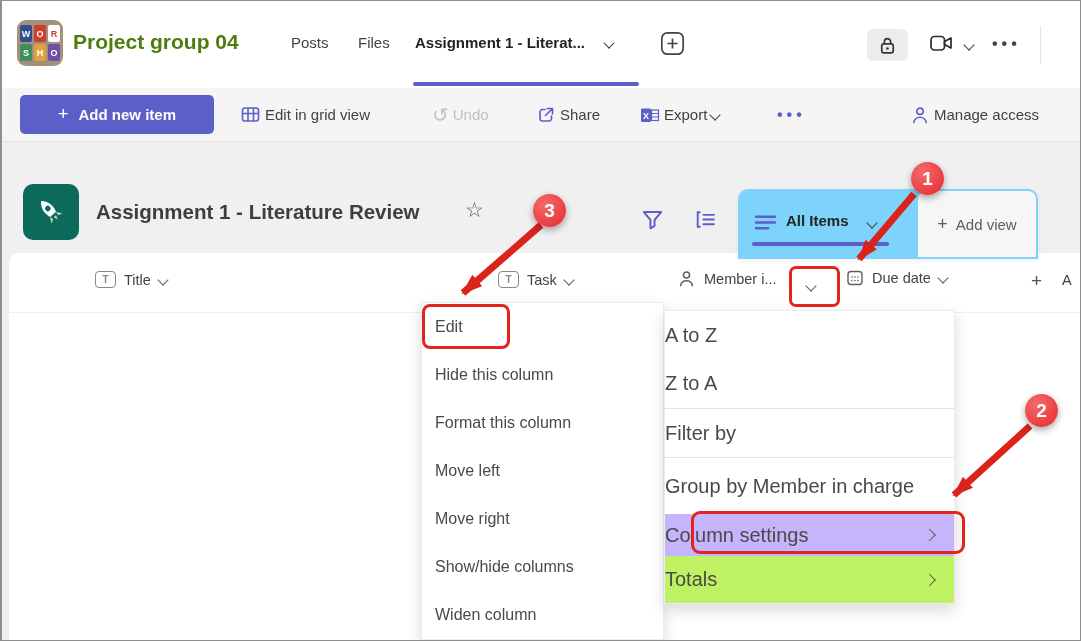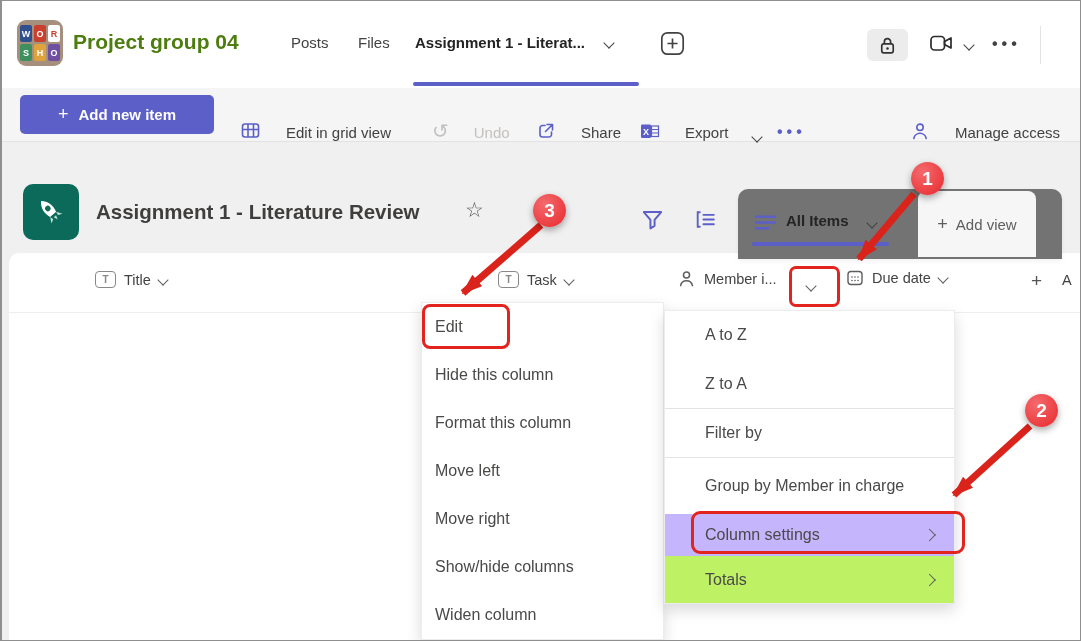--- a/index.html
+++ b/index.html
@@ -23,28 +23,28 @@
   .lock-btn{position:absolute;left:865px;top:28px;width:41px;height:32px;background:#ececec;border-radius:6px;
      display:flex;align-items:center;justify-content:center;}
   .dots{font-size:16px;letter-spacing:4px;color:#424242;font-weight:700;}
   .tb-divider{position:absolute;left:1038px;top:25px;width:1px;height:38px;background:#e3e3e3;}
   
   .toolbar{position:absolute;left:0;top:87px;width:100%;height:53px;background:#f5f5f5;border-bottom:1px solid #e2e2e2;}
   .add-btn{position:absolute;left:18px;top:7px;width:194px;height:39px;background:#5b5fc7;border:none;border-radius:5px;
      color:#fff;font-size:15px;font-weight:600;display:flex;align-items:center;justify-content:center;gap:10px;
      font-family:"Liberation Sans",sans-serif;cursor:pointer;}
   .add-btn .plus{font-size:18px;font-weight:400;}
-  .tbi{position:absolute;top:0;height:53px;display:flex;align-items:flex-end;gap:25px;font-size:15px;color:#424242;cursor:pointer;}
+  .tbi{position:absolute;top:0;height:53px;display:flex;align-items:center;gap:4px;font-size:15px;color:#424242;cursor:pointer;}
   .tbi.disabled{color:#c3c1bf;}
   
   .rocket-tile{position:absolute;left:21px;top:183px;width:56px;height:56px;border-radius:10px;background:#0b6a5a;
      display:flex;align-items:center;justify-content:center;}
   .list-title{position:absolute;left:94px;top:199px;font-size:20.5px;font-weight:600;color:#3f3e3d;}
   .star{position:absolute;left:463px;top:197px;font-size:21px;color:#5d5b59;cursor:pointer;}
-  .tabstrip{position:absolute;left:736px;top:188px;width:324px;height:70px;background:#737373;border-radius:10px 10px 0 0;
+  .tabstrip{position:absolute;left:736px;top:188px;width:300px;height:70px;background:#7dd3fc;border-radius:10px 10px 0 0;
      box-shadow:0 2px 5px rgba(0,0,0,.06);z-index:8;}
   .allitems-label{position:absolute;left:48px;top:23px;font-size:15px;font-weight:600;color:#242424;}
   .allitems-chev{position:absolute;left:130px;top:30px;}
   .view-underline{position:absolute;left:14px;top:53px;width:137px;height:3.5px;background:#5b5fc7;border-radius:2px;}
   .addview{position:absolute;left:180px;top:2px;width:118px;height:66px;background:#f6f6f6;border-radius:8px 8px 0 0;
      display:flex;align-items:center;justify-content:center;gap:8px;font-size:15px;color:#5f5e5c;cursor:pointer;}
   .addview .plus{font-size:18px;font-weight:400;color:#5f5e5c;}
   
   .card{position:absolute;left:7px;top:252px;width:1072px;bottom:0;background:#fff;border-radius:10px 0 0 0;z-index:5;}
   .card .colsep{position:absolute;left:0;top:59px;width:100%;height:1px;background:#eeeeee;}
@@ -52,21 +52,21 @@
   .ticon{width:19px;height:15px;border:1.2px solid #8a8886;border-radius:4px;font-size:10px;color:#8a8886;
      display:flex;align-items:center;justify-content:center;font-weight:600;}
   .plus-col{position:absolute;left:1029px;top:269px;font-size:19px;color:#555;z-index:12;cursor:pointer;}
   .partial-col{position:absolute;left:1060px;top:271px;font-size:14.5px;color:#424242;z-index:12;}
   .member-chev{position:absolute;left:805px;top:281px;z-index:12;cursor:pointer;}
   
   .menu{position:absolute;background:#fff;box-shadow:0 6px 14px rgba(0,0,0,.15);border:1px solid #ececec;box-sizing:border-box;z-index:20;}
   .menu-left{left:419px;top:301px;width:243px;height:338px;}
   .menu-left .mi{height:48px;display:flex;align-items:center;padding-left:13px;font-size:16px;color:#4a4948;cursor:pointer;}
   .menu-right{left:662px;top:309px;width:291px;}
-  .menu-right .mi{height:48px;display:flex;align-items:center;padding-left:40px;font-size:16px;color:#4a4948;
+  .menu-right .mi{height:48px;display:flex;align-items:center;font-size:20px;color:#4a4948;
      position:relative;cursor:pointer;box-sizing:border-box;}
   .menu-right .sep{height:1px;background:#e3e3e3;}
   .mi.hl{background:#c4b5fd;height:42px;}
   .mi.hl2{background:#bef264;height:47px;}
   .mi.tall{height:56px;}
   .subchev{position:absolute;right:20px;top:50%;width:8px;height:8px;border-right:1.8px solid #5e5d5b;border-bottom:1.8px solid #5e5d5b;
      transform:translateY(-50%) rotate(-45deg);}
   
   .ann-rect{position:absolute;border:3.5px solid #e3231e;border-radius:8px;z-index:30;box-sizing:border-box;}
   .rect-edit{left:420px;top:303px;width:88px;height:45px;}

